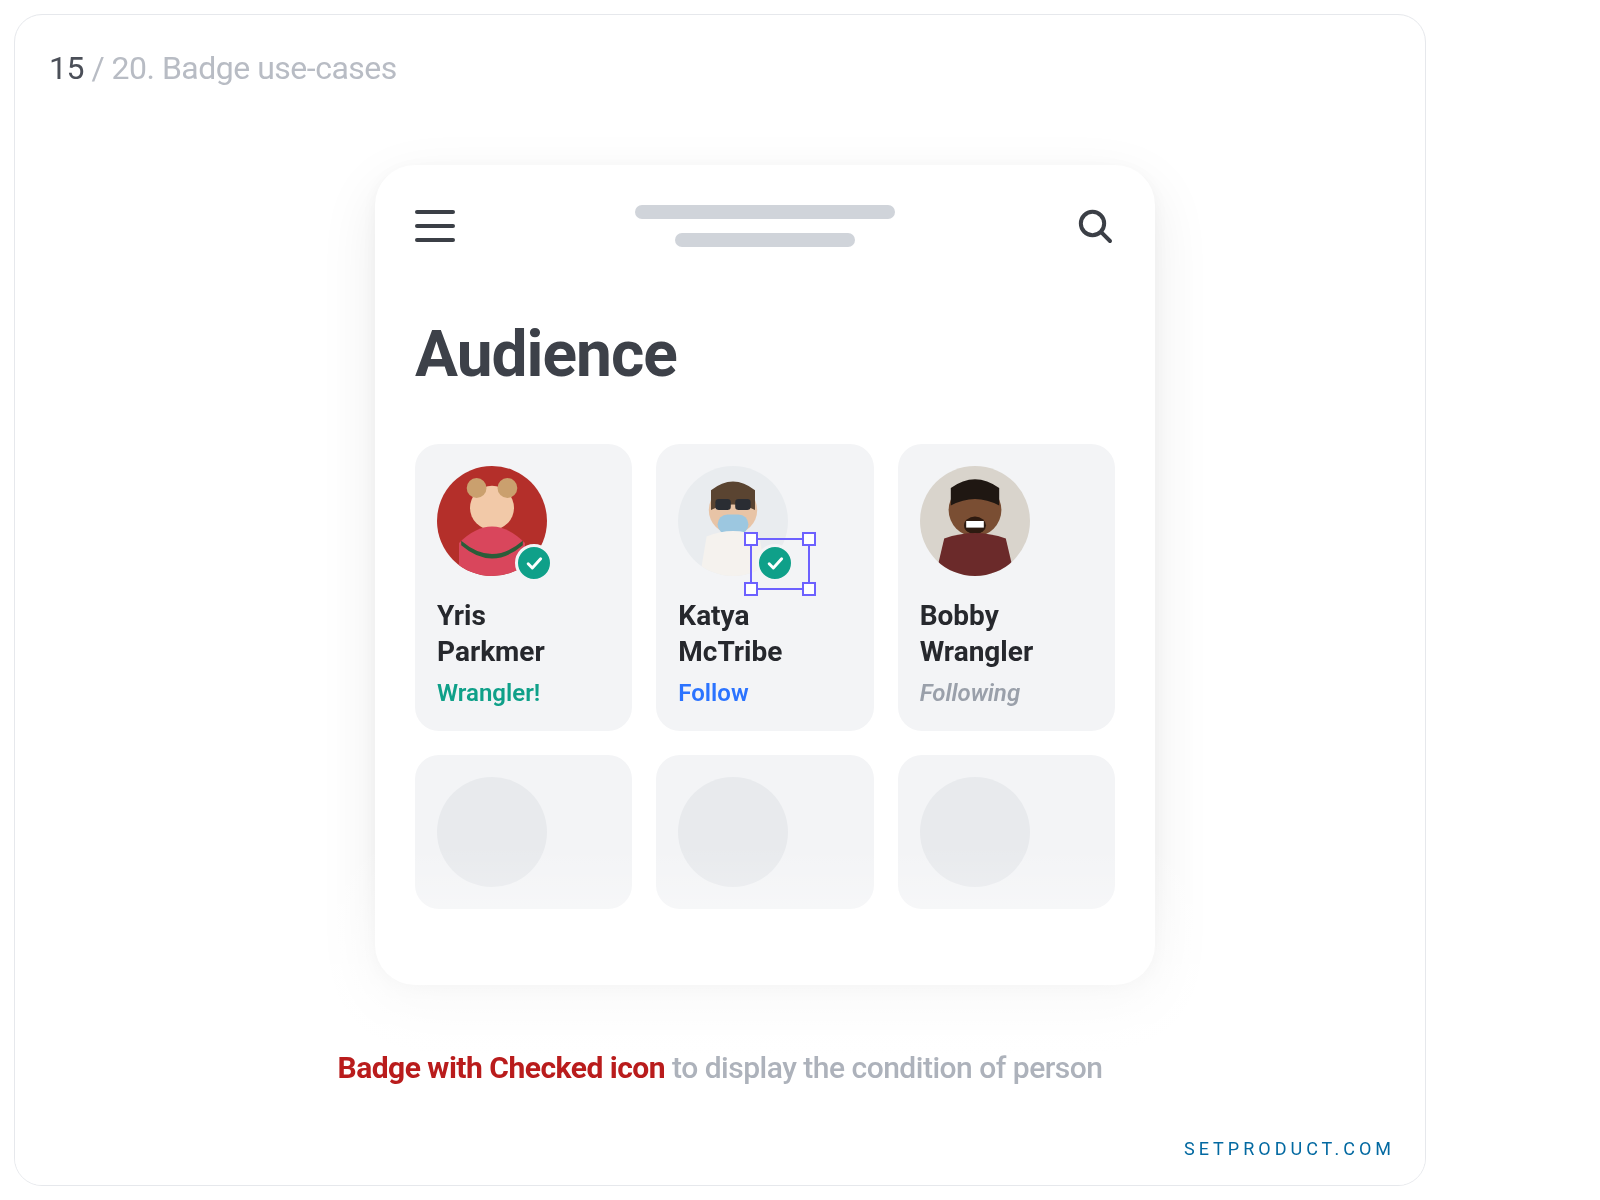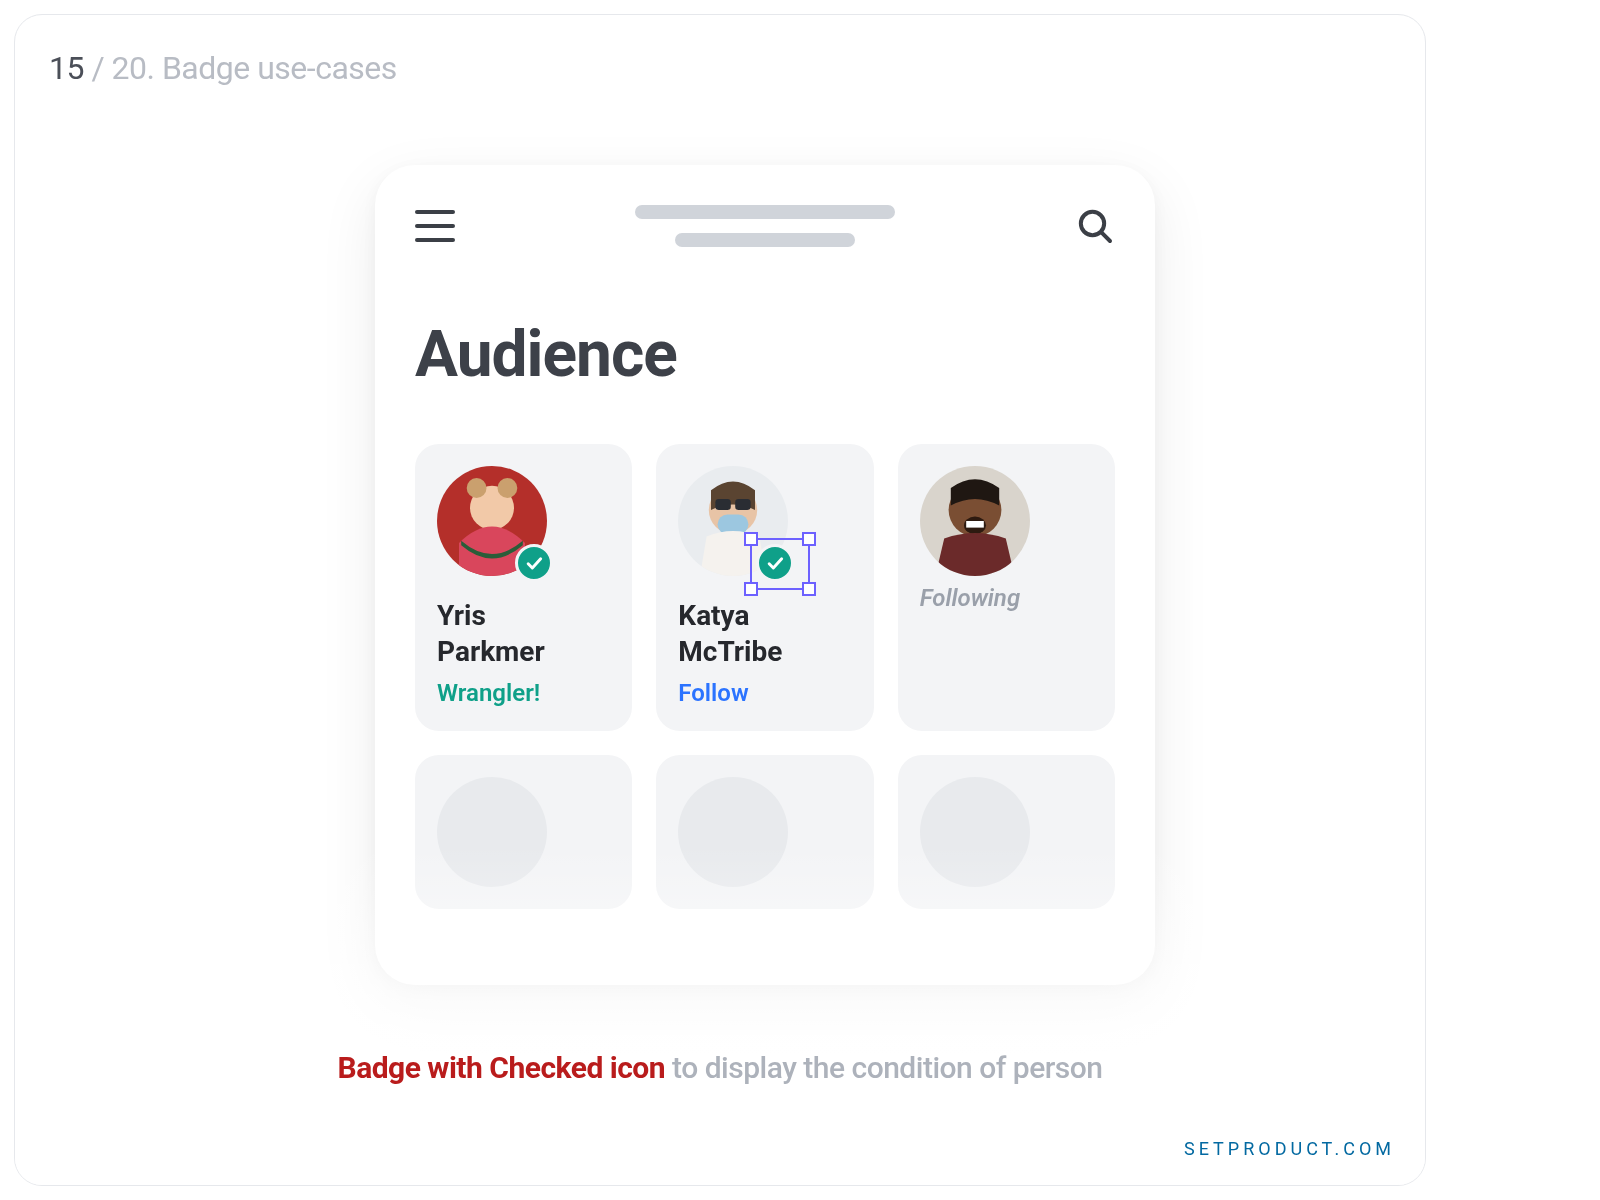--- a/index.html
+++ b/index.html
@@ -224,20 +224,24 @@
             <svg viewBox="0 0 100 100" preserveAspectRatio="xMidYMid slice">
               <rect width="100" height="100" fill="#d9d4cc"></rect>
               <circle cx="50" cy="40" r="24" fill="#7a4e33"></circle>
               <path d="M28 20 Q50 4 72 20 L72 36 Q50 24 28 36 Z" fill="#1f1712"></path>
               <ellipse cx="50" cy="54" rx="10" ry="8" fill="#2d1a10"></ellipse>
               <rect x="42" y="50" width="16" height="6" fill="#fff"></rect>
               <path d="M22 66 Q50 56 78 66 L86 100 L14 100 Z" fill="#6b2a2a"></path>
             </svg>
           </div>
         </div>
+        <div class="name">
+          <span>Bobby</span><br>
+          <span>Wrangler</span>
+        </div>
         <div class="status following">Following</div>
       </div>
 
       <div class="card ghost">
         <div class="ghost-avatar"></div>
       </div>
       <div class="card ghost">
         <div class="ghost-avatar"></div>
       </div>
       <div class="card ghost">

